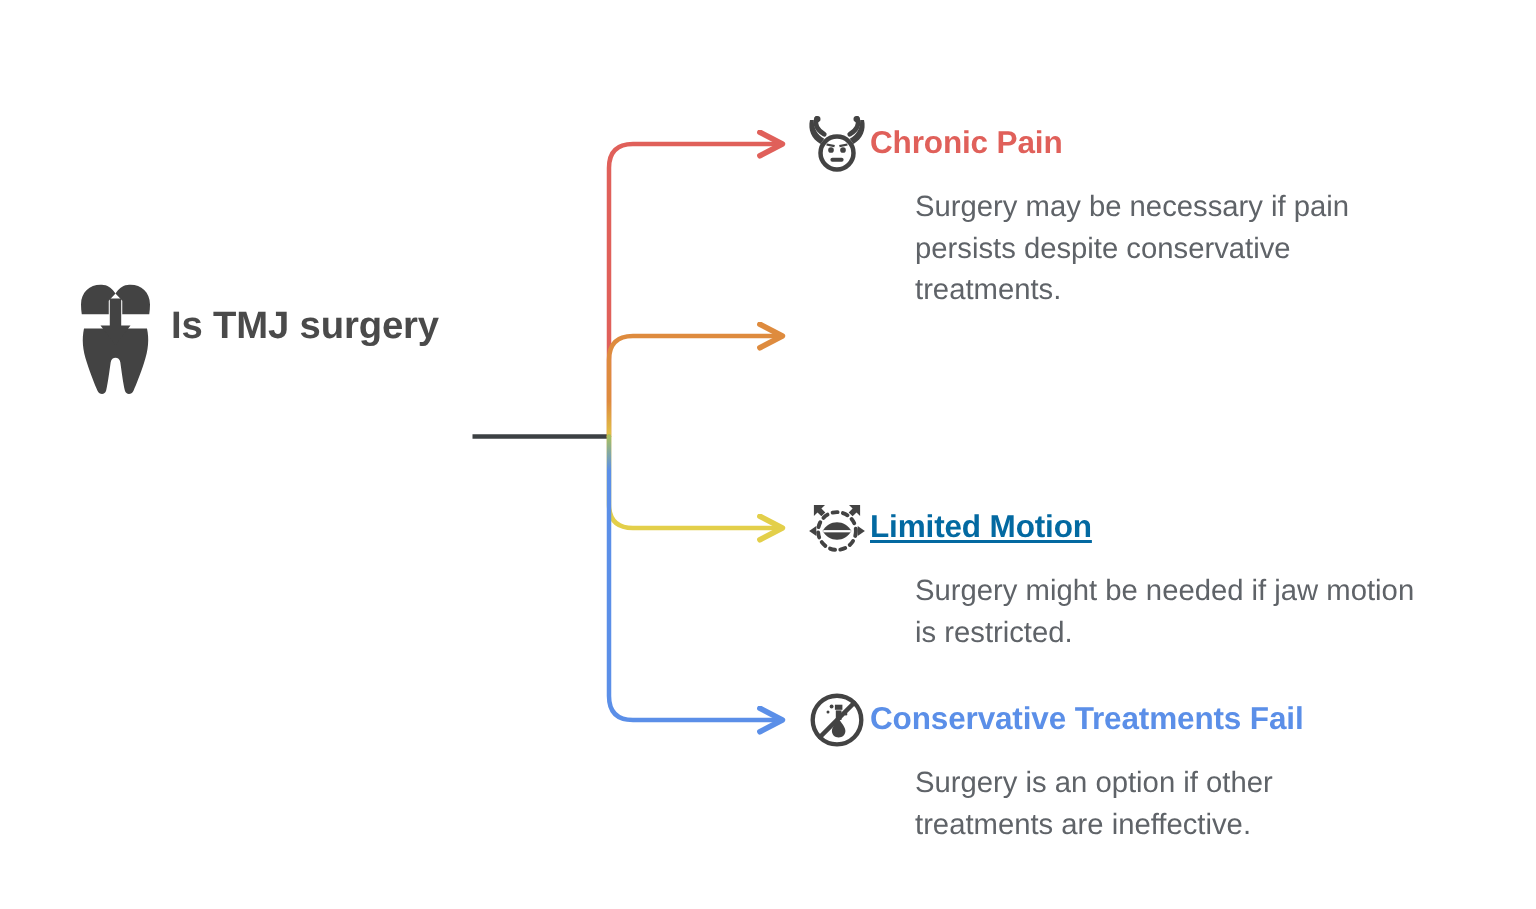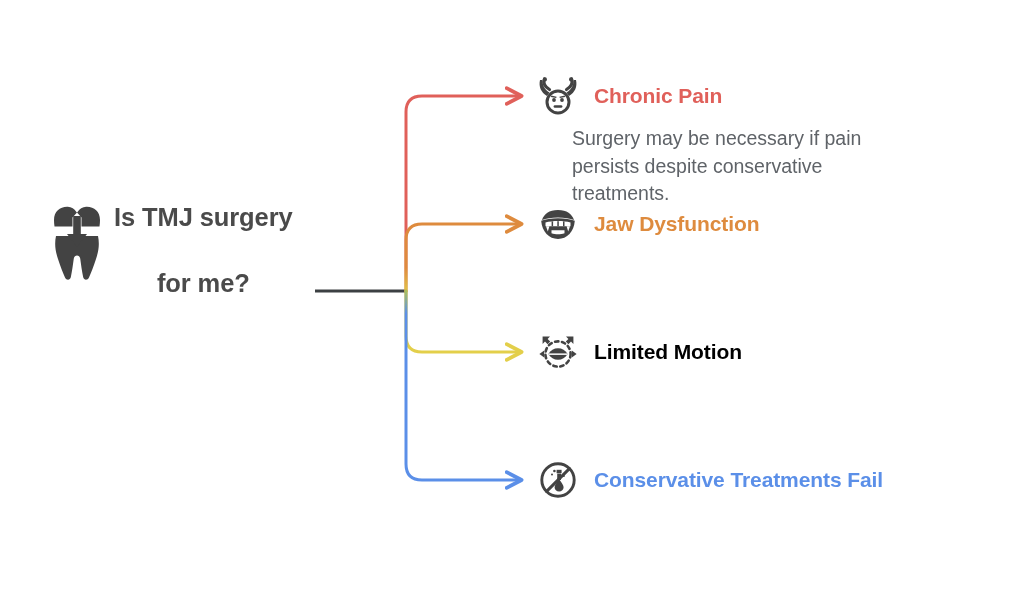--- a/index.html
+++ b/index.html
@@ -48,32 +48,32 @@
 
   
   .branch {
     position: absolute;
     left: 536px;
     width: 420px;
   }
   .branch-head {
     display: flex;
     align-items: center;
-    gap: 14px;
+    gap: 0;
     height: 44px;
   }
   .branch-icon { width: 44px; height: 44px; flex: none; display:block; }
   .branch-title {
     font-size: 21px;
     font-weight: bold;
     white-space: nowrap;
     letter-spacing: -0.1px;
   }
   .branch-desc {
-    margin-left: 36px;
+    margin-left: 74px;
     margin-top: 7px;
     font-size: 19.5px;
     line-height: 1.42;
     color: #5f6368;
     max-width: 340px;
   }
 
   #branch-0 { top: 74px; }
   #branch-1 { top: 202px; }
   #branch-2 { top: 330px; }
@@ -96,21 +96,20 @@
         <path d="M16 32 L58 32 C59.5 39 59 46 56 55 C53.5 62.5 51 69 49 73.5 C47.6 76.5 44 76.4 43.2 73.2 C42 68 41 60 40.2 54.5 C39.6 50.6 34.4 50.6 33.8 54.5 C33 60 32 68 30.8 73.2 C30 76.4 26.4 76.5 25 73.5 C23 69 20.5 62.5 18 55 C15 46 14.5 39 16 32 Z"></path>
 
         <path d="M33 30.5 L41 30.5 L41 33.5 L33 33.5 Z" fill="#ffffff"></path>
 
         <path d="M33.2 12 L40.8 12 L40.8 30 L47 30 L37 43 L27 30 L33.2 30 Z"></path>
       </g>
     </svg>
     <div id="root-title" style="color: rgb(74, 74, 74);">
       <span>Is TMJ surgery</span><br>
       <br>
-      <span>for me?</span>
     </div>
   </div>
 
   <svg id="connectors" viewBox="0 0 1024 606">
     <defs>
       <marker id="ah-red" markerWidth="7" markerHeight="7" refX="5.4" refY="3.2" orient="auto" markerUnits="strokeWidth">
         <path d="M0.6,0.6 L5.6,3.2 L0.6,5.8" fill="none" stroke="#e0605a" stroke-width="1.25" stroke-linecap="round" stroke-linejoin="round"></path>
       </marker>
       <marker id="ah-orange" markerWidth="7" markerHeight="7" refX="5.4" refY="3.2" orient="auto" markerUnits="strokeWidth">
         <path d="M0.6,0.6 L5.6,3.2 L0.6,5.8" fill="none" stroke="#de8b3e" stroke-width="1.25" stroke-linecap="round" stroke-linejoin="round"></path>
@@ -181,47 +180,20 @@
           <path d="M28.8,21.6 L23.4,22.7 L23.8,24.1 L29.1,23.0 Z"></path>
           <rect x="17.6" y="31.2" width="8.8" height="2.6" rx="1.3"></rect>
         </g>
       </svg>
       <div class="branch-title" style="color: rgb(224, 96, 90);">Chronic Pain</div>
     </div>
     <div class="branch-desc">Surgery may be necessary if pain persists despite conservative treatments.</div>
   </div>
 
   <div class="branch" id="branch-1">
-    <div class="branch-head">
-      <svg class="branch-icon" viewBox="0 0 44 44">
-        <g fill="#434343">
-
-          <path d="M6,18 C8,12 13,8 22,8 C31,8 36,12 38,18 C34,16.4 28.5,15.4 22,15.4 C15.5,15.4 10,16.4 6,18 Z"></path>
-
-          <path d="M5.2,18.8 C9.4,17.2 15.2,16.2 22,16.2 C28.8,16.2 34.6,17.2 38.8,18.8
-                   C38,29.8 31,37 22,37 C13,37 6,29.8 5.2,18.8 Z"></path>
-
-          <path d="M9.5,20.6 C13,19.6 17.3,19.1 22,19.1 C26.7,19.1 31,19.6 34.5,20.6
-                   L34.5,24.2 L9.5,24.2 Z" fill="#ffffff"></path>
-
-          <path d="M10,24.2 L13.4,24.2 L11.8,29.6 Z" fill="#ffffff"></path>
-          <path d="M30.6,24.2 L34,24.2 L32.2,29.6 Z" fill="#ffffff"></path>
-
-          <g fill="#434343">
-            <rect x="15.6" y="19.4" width="1.5" height="4.8"></rect>
-            <rect x="21.3" y="19.2" width="1.5" height="5.0"></rect>
-            <rect x="27.0" y="19.4" width="1.5" height="4.8"></rect>
-          </g>
-
-          <path d="M15.5,28.2 L28.5,28.2 L28.5,31.2 C26.4,32 24.3,32.3 22,32.3
-                   C19.7,32.3 17.6,32 15.5,31.2 Z" fill="#ffffff"></path>
-        </g>
-      </svg>
-      <div class="branch-title" style="color: rgb(222, 139, 62);">Jaw Dysfunction</div>
-    </div>
   </div>
 
   <div class="branch" id="branch-2">
     <div class="branch-head">
       <svg class="branch-icon" viewBox="0 0 44 44">
 
         <circle cx="22" cy="24" r="12.6" fill="none" stroke="#434343" stroke-width="2.6" stroke-dasharray="3.4 3.6" stroke-linecap="round"></circle>
 
         <g fill="#434343">
           <path d="M12.4,24 C14.6,20.2 18,18.2 22,18.2 C26,18.2 29.4,20.2 31.6,24
@@ -232,22 +204,23 @@
         <g fill="#434343">
           <path d="M6.6,6.6 L14.0,6.6 L11.6,9.0 L14.2,11.6 L11.6,14.2 L9.0,11.6 L6.6,14.0 Z"></path>
           <path d="M37.4,6.6 L30.0,6.6 L32.4,9.0 L29.8,11.6 L32.4,14.2 L35.0,11.6 L37.4,14.0 Z"></path>
         </g>
 
         <g fill="#434343">
           <path d="M3.4,24 L8.2,20.6 L8.2,27.4 Z"></path>
           <path d="M40.6,24 L35.8,20.6 L35.8,27.4 Z"></path>
         </g>
       </svg>
-      <div class="branch-title" style="color: #000000;">Limited Motion</div>
-    </div>
+      <div class="branch-title" style="color: #0369a1; text-decoration: underline;">Limited Motion</div>
+    </div>
+    <div class="branch-desc">Surgery might be needed if jaw motion is restricted.</div>
   </div>
 
   <div class="branch" id="branch-3">
     <div class="branch-head">
       <svg class="branch-icon" viewBox="0 0 44 44">
 
         <circle cx="22" cy="22" r="16.2" fill="none" stroke="#434343" stroke-width="2.9"></circle>
 
         <g fill="#434343">
           <path d="M20.6,11.8 L25.6,11.8 L25.6,15.2 L20.6,15.2 Z"></path>
@@ -258,15 +231,16 @@
 
           <circle cx="18.4" cy="13.0" r="1.3"></circle>
           <circle cx="16.0" cy="16.6" r="1.0"></circle>
           <circle cx="27.9" cy="18.0" r="1.0"></circle>
         </g>
 
         <path d="M10.6,33.4 L33.4,10.6" stroke="#434343" stroke-width="2.9" stroke-linecap="round"></path>
       </svg>
       <div class="branch-title" style="color: rgb(91, 143, 232);">Conservative Treatments Fail</div>
     </div>
+    <div class="branch-desc">Surgery is an option if other treatments are ineffective.</div>
   </div>
 
 </div>
 
 </body></html>

